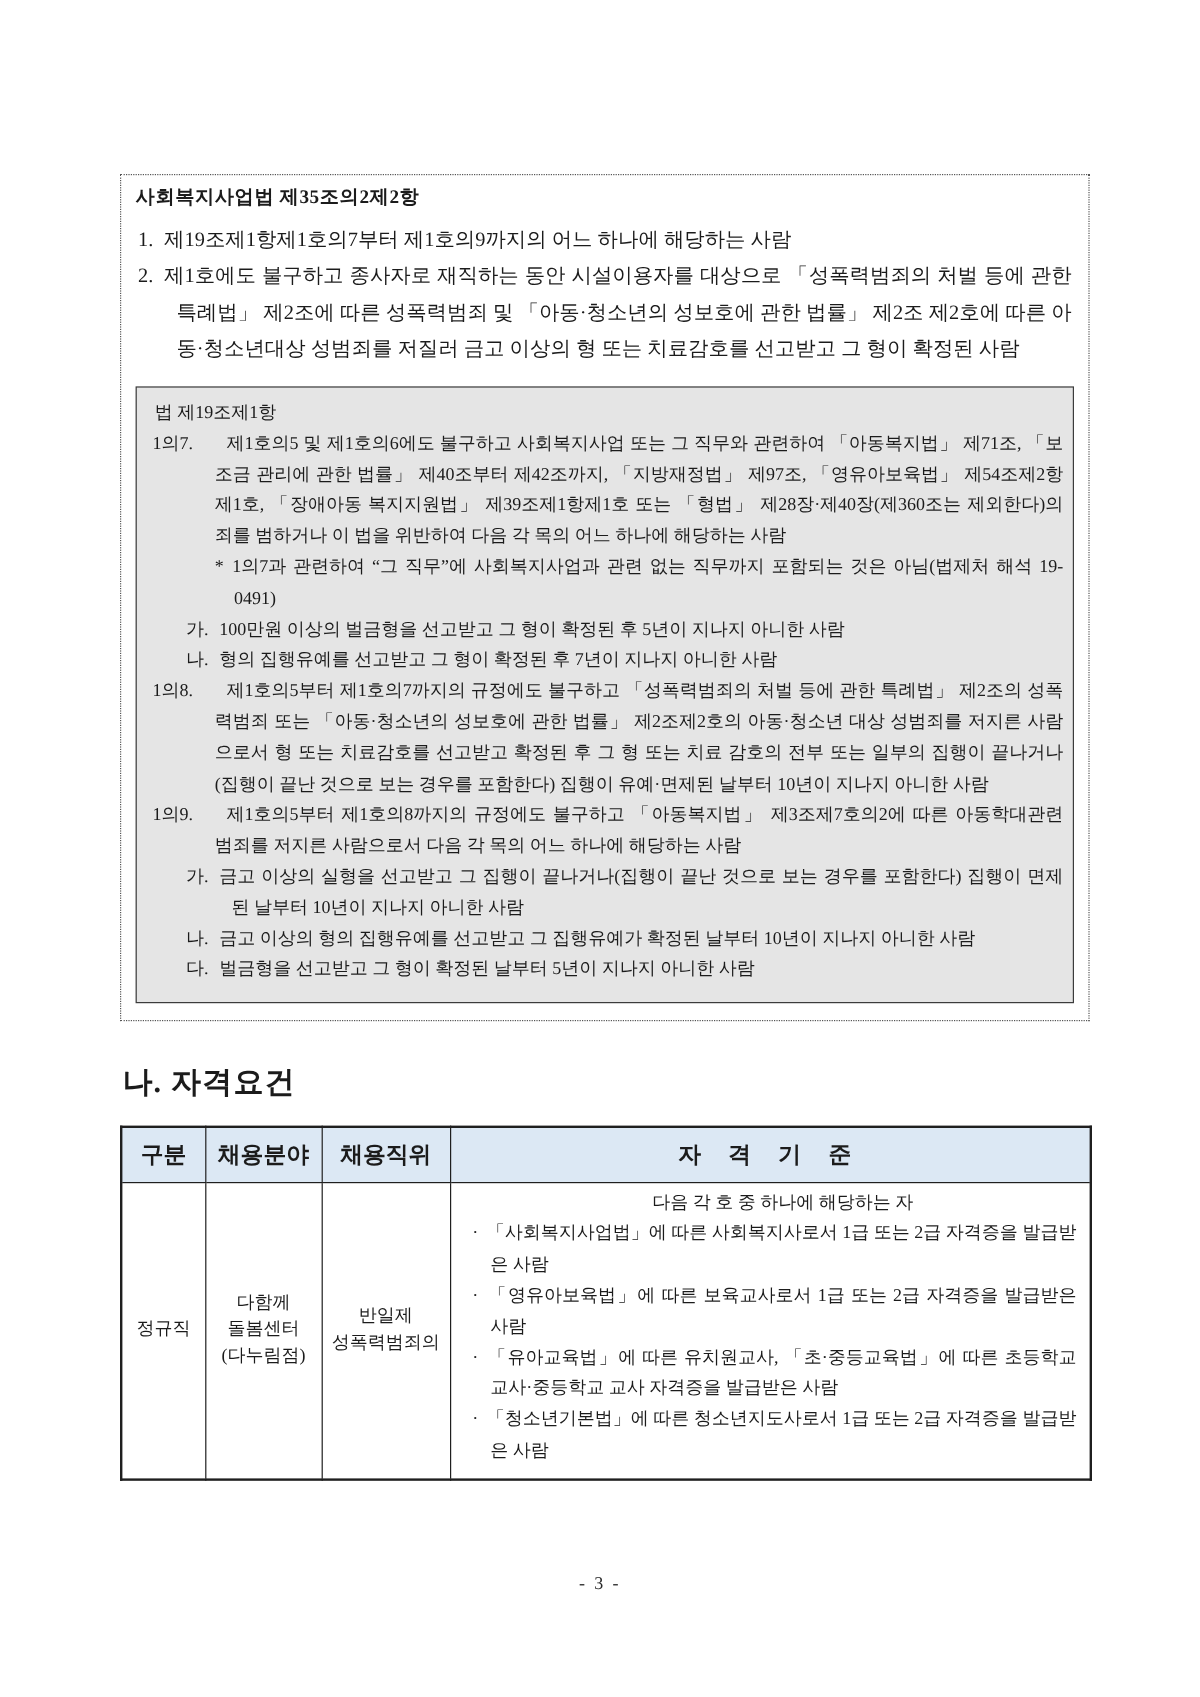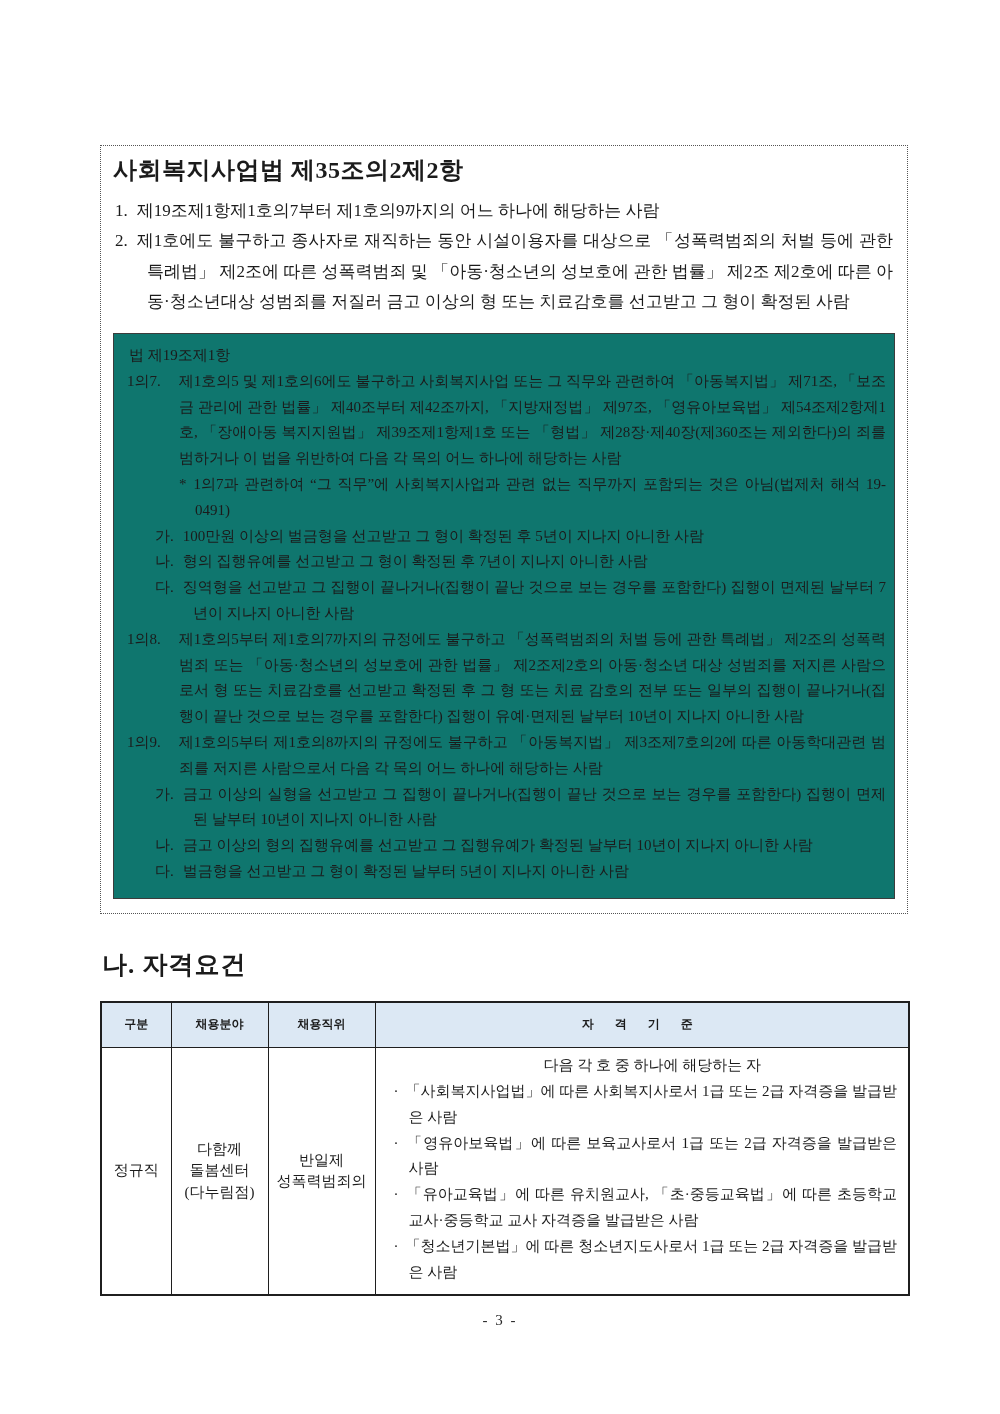--- a/index.html
+++ b/index.html
@@ -5,42 +5,42 @@
   html,body { margin:0; padding:0; background:#ffffff; }
   .page {
     position:relative; width:1000px; height:1414px; background:#ffffff;
     font-family:"Liberation Serif","DejaVu Serif",serif; color:#1b1b1b;
     overflow:hidden;
   }
   .content { position:absolute; left:100px; top:145px; width:808px; }
 
   
   .law-box { box-sizing:border-box; width:808px; border:1px dotted #555; padding:7px 10px 12px 10px; background:#fff; }
-  .law-title { font-size:24px; font-weight:bold; letter-spacing:0.5px; margin:1px 0 10px 2px; }
+  .law-title { font-size:16px; font-weight:bold; letter-spacing:0.5px; margin:1px 0 10px 2px; }
   .law-item { font-size:17px; line-height:1.78; text-align:justify; padding-left:32px; text-indent:-32px; margin:0 4px 0 4px; }
   .law-item .num { margin-right:9px; }
 
   
-  .inner-box { box-sizing:border-box; border:1.5px solid #3c3c3c; margin:16px 2px 2px 2px; padding:9px 8px 13px 13px; background:#0f766e; }
+  .inner-box { box-sizing:border-box; border:1.5px solid #3c3c3c; margin:16px 2px 2px 2px; padding:9px 8px 13px 13px; background:#e5e5e5; }
   .cl { font-size:15px; line-height:1.72; text-align:justify; margin:0; }
   .cl.c-title { padding-left:2px; text-align:left; }
   .cl.main { padding-left:52px; text-indent:-52px; }
-  .cl.main .num { margin-right:18px; }
+  .cl.main .num { margin-right:28px; }
   .cl.note { padding-left:68px; text-indent:-16px; }
   .cl.note .num { margin-right:7px; }
   .cl.sub { padding-left:66px; text-indent:-38px; }
   .cl.sub .num { margin-right:9px; }
 
   
   .section-heading { font-size:25px; font-weight:bold; letter-spacing:1px; margin:34px 0 0 2px; }
 
   
   table.qual { width:808px; border-collapse:collapse; margin-top:20px; border:2px solid #1f1f1f; table-layout:fixed; }
   .qual th, .qual td { border:1px solid #1f1f1f; box-sizing:border-box; }
-  .qual thead th { background:#dce8f4; font-size:12px; font-weight:bold; height:46px; text-align:center; vertical-align:middle; }
+  .qual thead th { background:#dce8f4; font-size:19px; font-weight:bold; height:46px; text-align:center; vertical-align:middle; }
   .qual thead th.crit-h { letter-spacing:9px;margin-top:48px; }
   .qual td { font-size:15px; }
   td.cell-center { text-align:center; vertical-align:middle; white-space:pre-line; line-height:1.45; padding:4px 2px; }
   td.c-crit { vertical-align:top; padding:5px 11px 9px 11px; line-height:1.72; }
   .crit-intro { text-align:center;margin-left:21px; }
   .crit-line { padding-left:22px; text-indent:-15px; text-align:justify; }
   .crit-line .mark { margin-right:7px; }
 
   .page-footer { position:absolute; left:0; top:1312px; width:1000px; text-align:center; font-size:15px; letter-spacing:2px; color:#2a2a2a; }
 </style>
@@ -56,21 +56,20 @@
       <p class="law-item"><span class="num">1.</span><span>제19조제1항제1호의7부터 제1호의9까지의 어느 하나에 해당하는 사람</span></p>
       <p class="law-item"><span class="num">2.</span><span>제1호에도 불구하고 종사자로 재직하는 동안 시설이용자를 대상으로 「성폭력범죄의 처벌 등에 관한 특례법」 제2조에 따른 성폭력범죄 및 「아동·청소년의 성보호에 관한 법률」 제2조 제2호에 따른 아동·청소년대상 성범죄를 저질러 금고 이상의 형 또는 치료감호를 선고받고 그 형이 확정된 사람</span></p>
 
       <div class="inner-box">
         <p class="cl c-title">법 제19조제1항</p>
 
         <p class="cl main"><span class="num">1의7.</span><span>제1호의5 및 제1호의6에도 불구하고 사회복지사업 또는 그 직무와 관련하여 「아동복지법」 제71조, 「보조금 관리에 관한 법률」 제40조부터 제42조까지, 「지방재정법」 제97조, 「영유아보육법」 제54조제2항제1호, 「장애아동 복지지원법」 제39조제1항제1호 또는 「형법」 제28장·제40장(제360조는 제외한다)의 죄를 범하거나 이 법을 위반하여 다음 각 목의 어느 하나에 해당하는 사람</span></p>
         <p class="cl note"><span class="num">*</span><span>1의7과 관련하여 “그 직무”에 사회복지사업과 관련 없는 직무까지 포함되는 것은 아님(법제처 해석 19-0491)</span></p>
         <p class="cl sub"><span class="num">가.</span><span>100만원 이상의 벌금형을 선고받고 그 형이 확정된 후 5년이 지나지 아니한 사람</span></p>
         <p class="cl sub"><span class="num">나.</span><span>형의 집행유예를 선고받고 그 형이 확정된 후 7년이 지나지 아니한 사람</span></p>
-        <p class="cl sub"><span class="num">다.</span><span>징역형을 선고받고 그 집행이 끝나거나(집행이 끝난 것으로 보는 경우를 포함한다) 집행이 면제된 날부터 7년이 지나지 아니한 사람</span></p>
         <p class="cl main"><span class="num">1의8.</span><span>제1호의5부터 제1호의7까지의 규정에도 불구하고 「성폭력범죄의 처벌 등에 관한 특례법」 제2조의 성폭력범죄 또는 「아동·청소년의 성보호에 관한 법률」 제2조제2호의 아동·청소년 대상 성범죄를 저지른 사람으로서 형 또는 치료감호를 선고받고 확정된 후 그 형 또는 치료 감호의 전부 또는 일부의 집행이 끝나거나(집행이 끝난 것으로 보는 경우를 포함한다) 집행이 유예·면제된 날부터 10년이 지나지 아니한 사람</span></p>
         <p class="cl main"><span class="num">1의9.</span><span>제1호의5부터 제1호의8까지의 규정에도 불구하고 「아동복지법」 제3조제7호의2에 따른 아동학대관련 범죄를 저지른 사람으로서 다음 각 목의 어느 하나에 해당하는 사람</span></p>
         <p class="cl sub"><span class="num">가.</span><span>금고 이상의 실형을 선고받고 그 집행이 끝나거나(집행이 끝난 것으로 보는 경우를 포함한다) 집행이 면제된 날부터 10년이 지나지 아니한 사람</span></p>
         <p class="cl sub"><span class="num">나.</span><span>금고 이상의 형의 집행유예를 선고받고 그 집행유예가 확정된 날부터 10년이 지나지 아니한 사람</span></p>
         <p class="cl sub"><span class="num">다.</span><span>벌금형을 선고받고 그 형이 확정된 날부터 5년이 지나지 아니한 사람</span></p>
       </div>
     </div>
 
     <h2 class="section-heading">나. 자격요건</h2>
 

